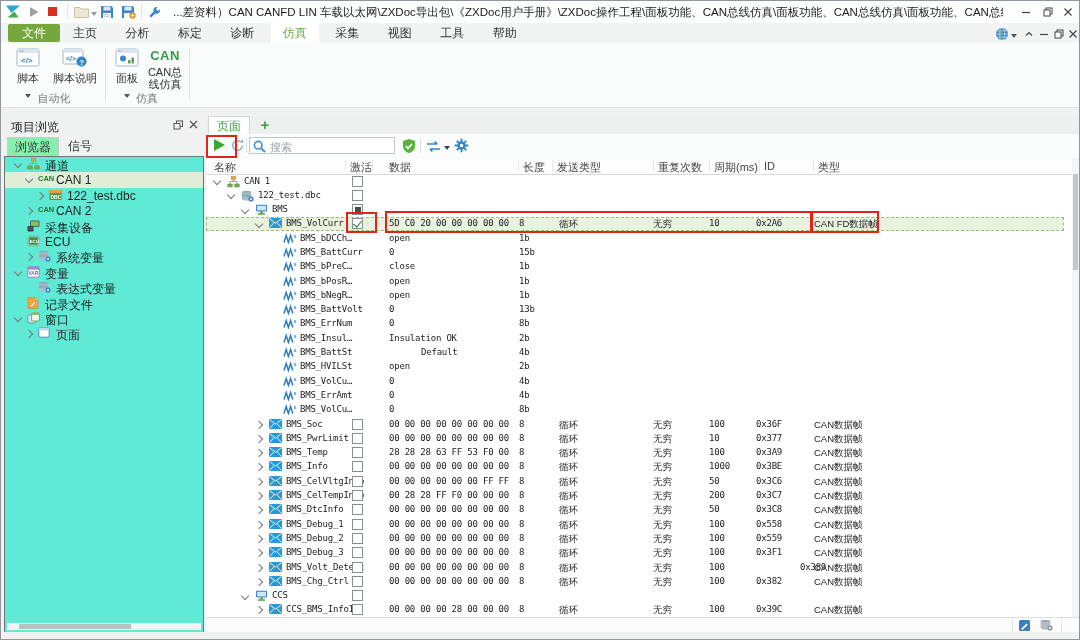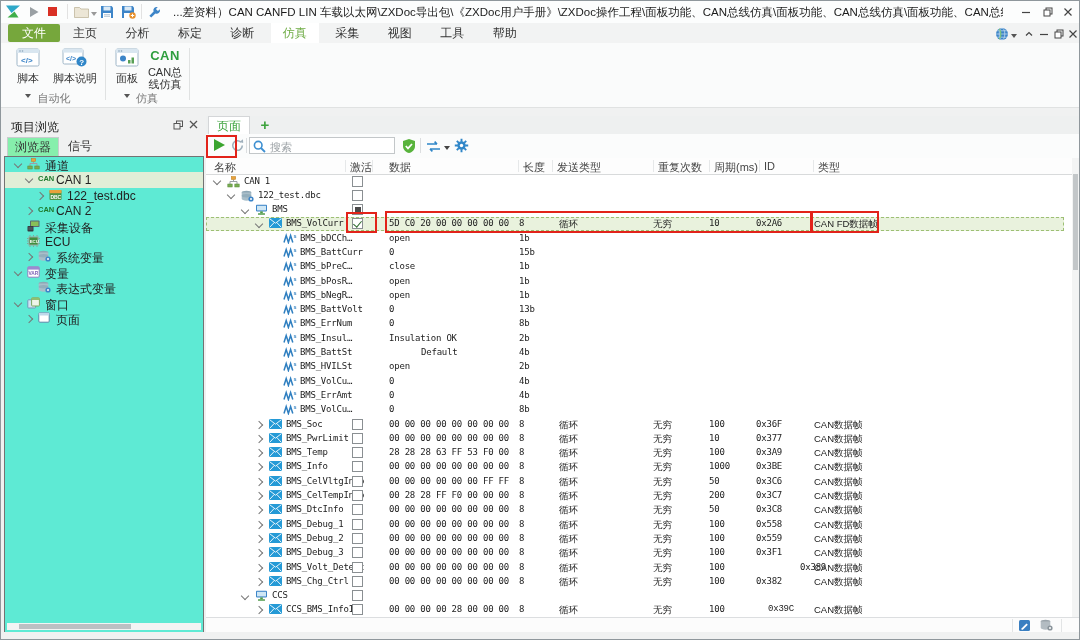--- a/index.html
+++ b/index.html
@@ -357,20 +357,30 @@
                 <ellipse cx="5.5" cy="2.6" rx="4.8" ry="1.9" fill="#8da7b5"></ellipse>
                 <path d="M0.7 2.6v6.2c0 1 2.2 1.9 4.8 1.9s4.8-.9 4.8-1.9V2.6" fill="#a9bec9"></path>
                 <ellipse cx="5.5" cy="5.8" rx="4.8" ry="1.7" fill="#93aebc"></ellipse>
                 <circle cx="10" cy="9" r="2.6" fill="#3d85c8"></circle>
                 <circle cx="10" cy="9" r="1" fill="#fff"></circle>
               </svg>
             </span>
             <span class="tlab" style="left: 51px;">表达式变量</span>
           </div>
           <div class="titem">
+            <span class="ticn i" style="left: 22px;">
+              <svg width="12" height="12" viewBox="0 0 12 12">
+                <path d="M1 0.5h7l3 3v8H1z" fill="#f0a73a" stroke="#c8862a" stroke-width="0.6"></path>
+                <path d="M8 0.5v3h3" fill="#f7c97e" stroke="#c8862a" stroke-width="0.6"></path>
+                <path d="M3.5 8.5l4-4 1.2 1.2-4 4-1.6.4z" fill="#fff" stroke="#b27722" stroke-width="0.5"></path>
+              </svg>
+            </span>
+            <span class="tlab" style="left: 40px;">记录文件</span>
+          </div>
+          <div class="titem">
             <span class="chev down" style="left: 10px; top: 4px;"></span>
             <span class="ticn i" style="left: 22px;">
               <svg width="13" height="12" viewBox="0 0 13 12">
                 <rect x="0.8" y="2.8" width="7.8" height="8.2" rx="0.8" fill="#cfe3f2" stroke="#6f99bb"></rect>
                 <rect x="4.6" y="0.8" width="7.8" height="8.2" rx="0.8" fill="#eef5ea" stroke="#7aa85f"></rect>
                 <rect x="4.6" y="0.8" width="7.8" height="2.2" fill="#8fbf70"></rect>
               </svg>
             </span>
             <span class="tlab" style="left: 40px;">窗口</span>
           </div>
@@ -897,21 +907,21 @@
               <path d="M0.8 0.8l5.7 4.4 5.7-4.4M0.8 9.2l4.4-4.7M12.2 9.2L7.8 4.5" stroke="#fff" stroke-width="0.9" fill="none"></path>
             </svg>
           </span>
           <span class="mono" style="left: 80px;">CCS_BMS_Info1</span>
           <span class="cb unchecked" style="left: 146px;"></span>
           <span class="mono" style="left: 183px;">00 00 00 00 28 00 00 00</span>
           <span class="mono" style="left: 313px;">8</span>
           <span class="cjk" style="left: 353px;">循环</span>
           <span class="cjk" style="left: 447px;">无穷</span>
           <span class="mono" style="left: 503px;">100</span>
-          <span class="mono" style="left: 562px; font-family: Liberation Mono, monospace;">0x39C</span>
+          <span class="mono" style="left: 550px;">0x39C</span>
           <span class="cjk" style="left: 608px;">CAN数据帧</span>
         </div>
       </div>
     <div class="vscroll">
         <div class="vthumb"></div>
       </div>
     <div class="statusstrip">
       <span class="i" style="position:absolute;left:812px;top:1px;">
           <svg width="13" height="13" viewBox="0 0 13 13">
             <rect x="1" y="1" width="11" height="11" rx="1.5" fill="#3a7fc1"></rect>

